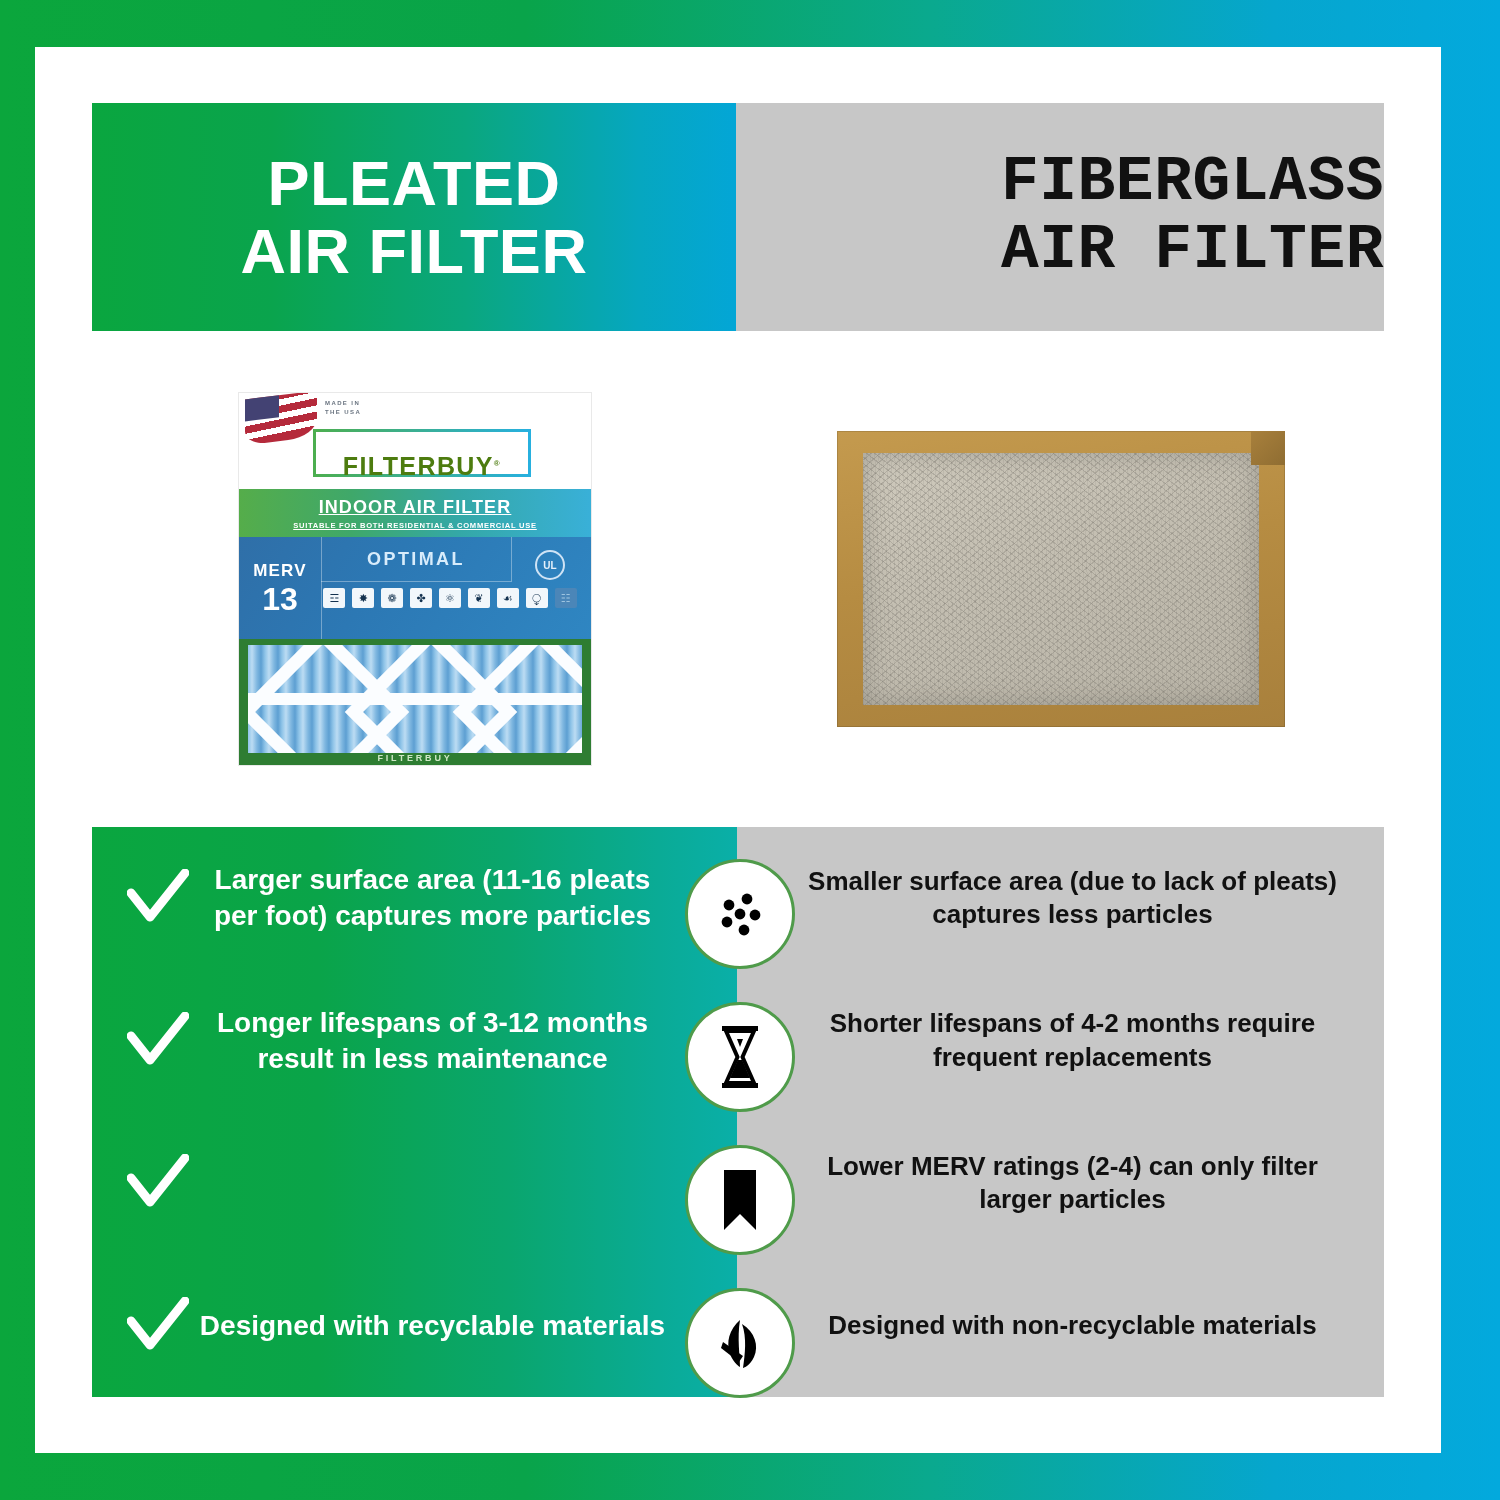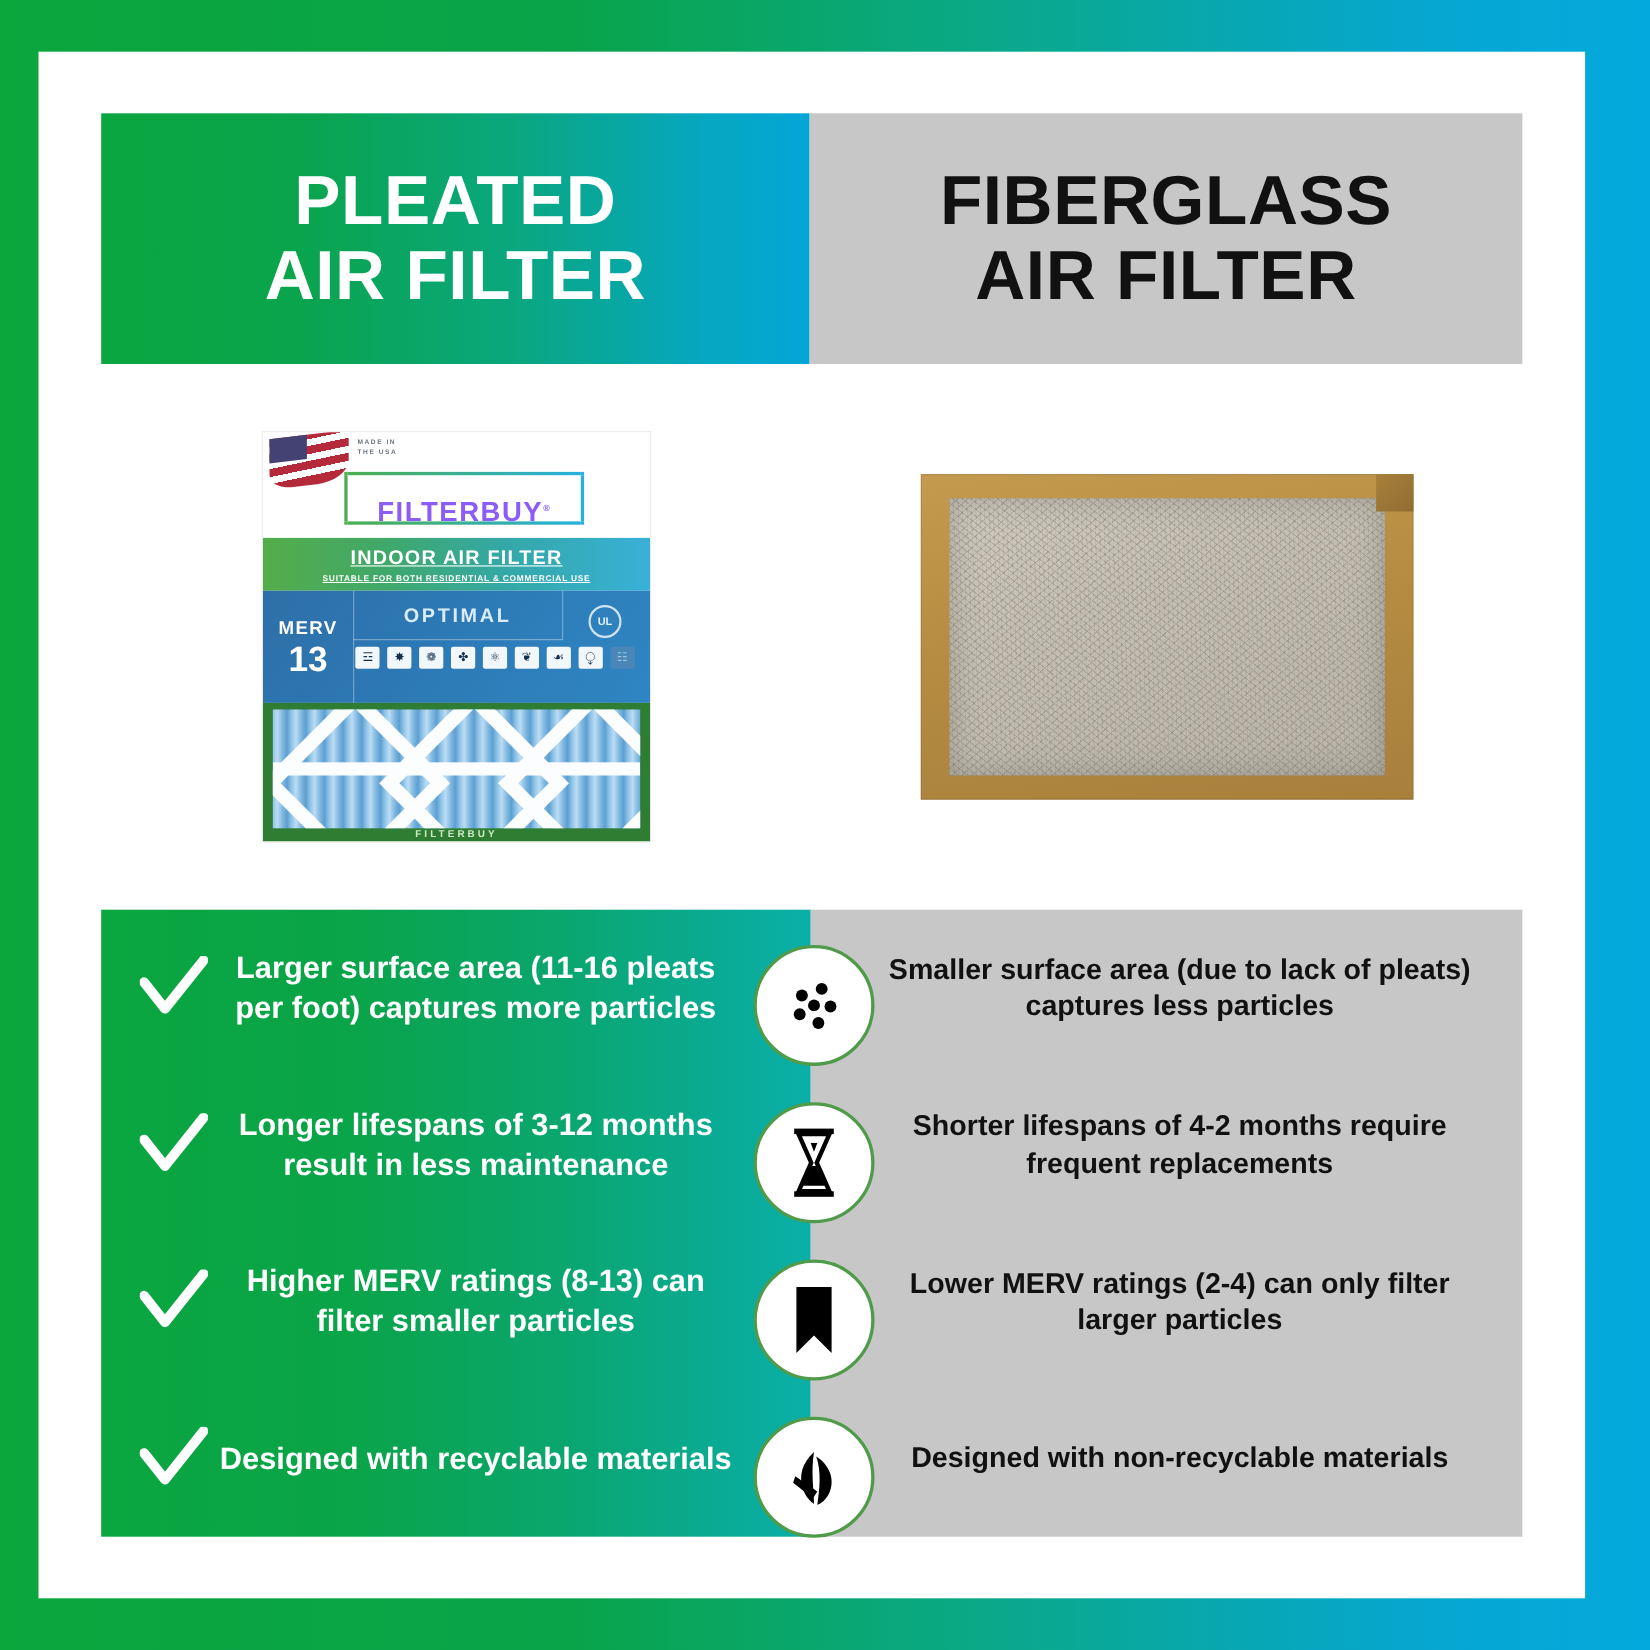--- a/index.html
+++ b/index.html
@@ -22,21 +22,21 @@
     position:absolute;left:0;top:0;width:1292px;height:228px;
     display:flex;
   }
   .header-left{
     width:644px;height:228px;
     background:linear-gradient(90deg,#0aa63f 0%,#0aa44d 28%,#0aa77e 58%,#06a7c0 85%,#03a6d6 100%);
     display:flex;align-items:center;justify-content:center;
   }
   .header-right{
     width:648px;height:228px;background:#c7c7c7;
-    display:flex;align-items:center;justify-content:center;
+    display:flex;align-items:center;justify-content:flex-end;font-family:Liberation Mono, monospace;
   }
   .header-title{
     font-weight:bold;font-size:63px;line-height:1.08;
     text-align:center;letter-spacing:0.5px;
   }
   .header-left .header-title{color:#ffffff;}
   .header-right .header-title{color:#111111;}
 
   
   .products{
@@ -70,21 +70,21 @@
     position:absolute;left:86px;top:6px;
     font-size:6px;font-weight:bold;color:#6a7480;letter-spacing:1.4px;line-height:1.45;
   }
   .logo-box{
     position:absolute;left:74px;top:36px;width:212px;height:42px;
     border:3px solid;
     border-image:linear-gradient(90deg,#4cae4f,#27b0df) 1;
     background:#fff;display:flex;align-items:center;justify-content:center;
   }
   .logo-text{
-    font-size:25px;font-weight:bold;color:#8b5cf6;letter-spacing:1.4px;margin-top:27px;
+    font-size:25px;font-weight:bold;color:#4d7c0f;letter-spacing:1.4px;margin-top:27px;
   }
   .logo-text sup{font-size:8px;vertical-align:super;}
   .band-indoor{
     position:absolute;left:0;top:96px;width:352px;height:48px;
     background:linear-gradient(90deg,#55ad4a 0%,#3fa86a 32%,#34a8a6 62%,#39b0d8 100%);
     display:flex;flex-direction:column;align-items:center;justify-content:center;color:#fff;text-decoration:underline;
   }
   .band-indoor .l1{font-size:18px;font-weight:bold;letter-spacing:1.1px;}
   .band-indoor .l2{font-size:7.6px;font-weight:bold;letter-spacing:.7px;margin-top:3px;}
   .band-blue{
@@ -333,21 +333,20 @@
             </div>
             <div class="txt-l">Longer lifespans of 3-12 months result in less maintenance</div>
           </div>
 
           <div class="row row-l">
             <div class="check">
               <svg width="62" height="58" viewBox="0 0 62 58">
                   <path d="M4 24 L23 48 L58 4" stroke="#ffffff" stroke-width="9" fill="none" stroke-linecap="round" stroke-linejoin="round"></path>
                 </svg>
             </div>
-            <div class="txt-l">Higher MERV ratings (8-13) can filter smaller particles</div>
           </div>
 
           <div class="row row-l">
             <div class="check">
               <svg width="62" height="58" viewBox="0 0 62 58">
                   <path d="M4 24 L23 48 L58 4" stroke="#ffffff" stroke-width="9" fill="none" stroke-linecap="round" stroke-linejoin="round"></path>
                 </svg>
             </div>
             <div class="txt-l">Designed with recyclable materials</div>
           </div>

